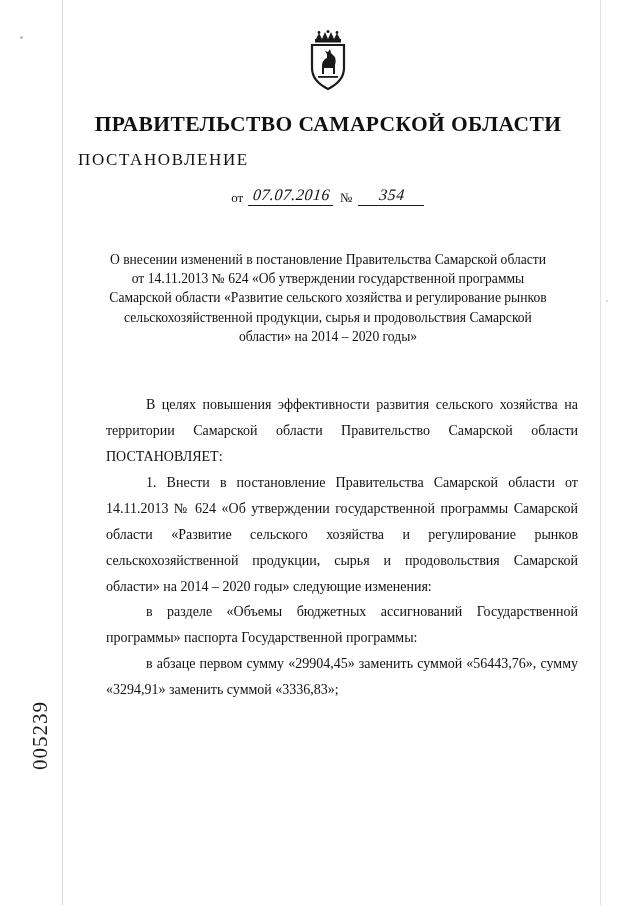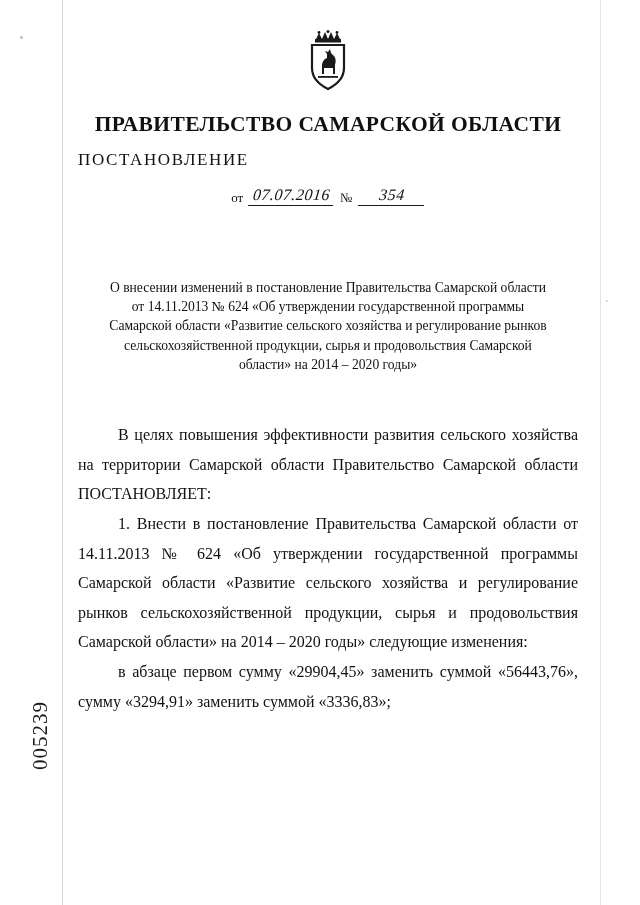--- a/index.html
+++ b/index.html
@@ -120,33 +120,34 @@
     border-bottom: 1.2px solid #1a1a1a;
     padding: 0 4px 1px 4px;
     transform: skewX(-6deg);
   }
   .hand.num {
     min-width: 58px;
     text-align: center;
   }
 
   .subject {
-    margin: 72px auto 0 auto;
+    margin: 44px auto 0 auto;
     width: 440px;
     text-align: center;
     font-size: 13.6px;
     line-height: 1.42;
   }
 
   .body {
     margin-top: 46px;
-    font-size: 16px;
+    font-size: 14px;
     line-height: 1.85;
     text-align: justify;
     text-justify: inter-word;
+    margin-left: 28px;
   }
   .body p {
     margin: 0 0 0 0;
     text-indent: 40px;
   }
 </style>
 </head>
 <body>
 
 <div class="page">
@@ -187,17 +188,18 @@
       <span class="hand">07.07.2016</span>
       <span class="lbl">№</span>
       <span class="hand num">354</span>
     </div>
 
     <div class="subject">О внесении изменений в постановление Правительства Самарской области от 14.11.2013 № 624 «Об утверждении государственной программы Самарской области «Развитие сельского хозяйства и регулирование рынков сельскохозяйственной продукции, сырья и продовольствия Самарской области» на 2014 – 2020 годы»</div>
 
     <div class="body">
       <p>В целях повышения эффективности развития сельского хозяйства на территории Самарской области Правительство Самарской области ПОСТАНОВЛЯЕТ:</p>
       <p>1. Внести в постановление Правительства Самарской области от 14.11.2013 № 624 «Об утверждении государственной программы Самарской области «Развитие сельского хозяйства и регулирование рынков сельскохозяйственной продукции, сырья и продовольствия Самарской области» на 2014 – 2020 годы» следующие изменения:</p>
+      <p>в разделе «Объемы бюджетных ассигнований Государственной программы» паспорта Государственной программы:</p>
       <p>в абзаце первом сумму «29904,45» заменить суммой «56443,76», сумму «3294,91» заменить суммой «3336,83»;</p>
     </div>
 
   </div>
 </div>
 
 </body></html>

